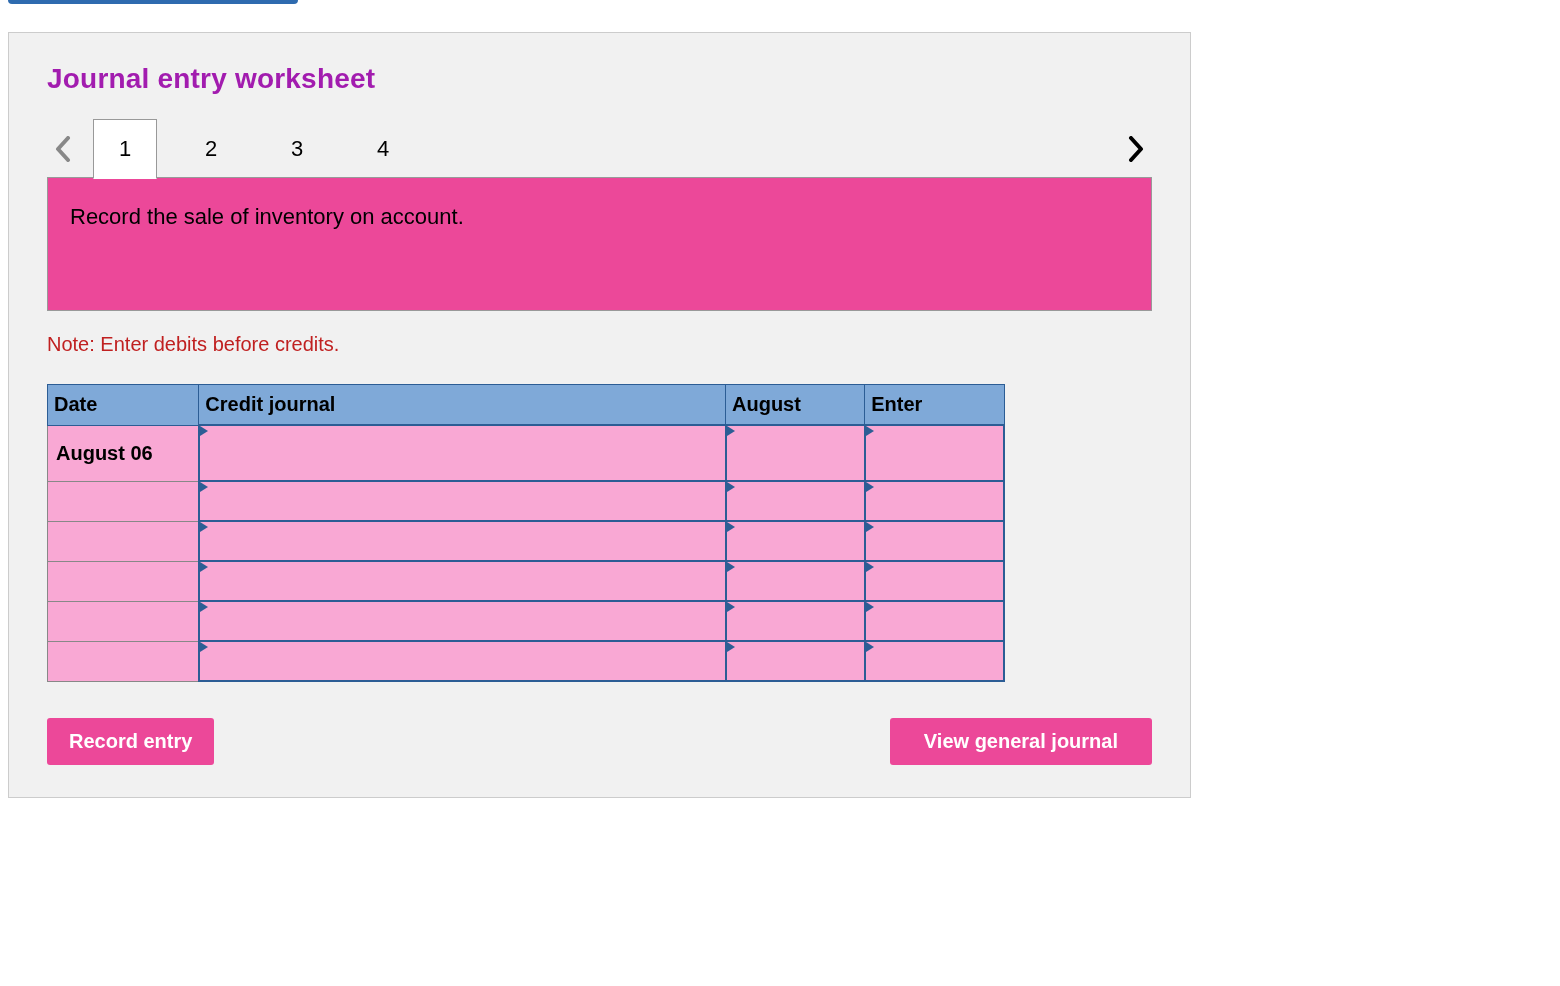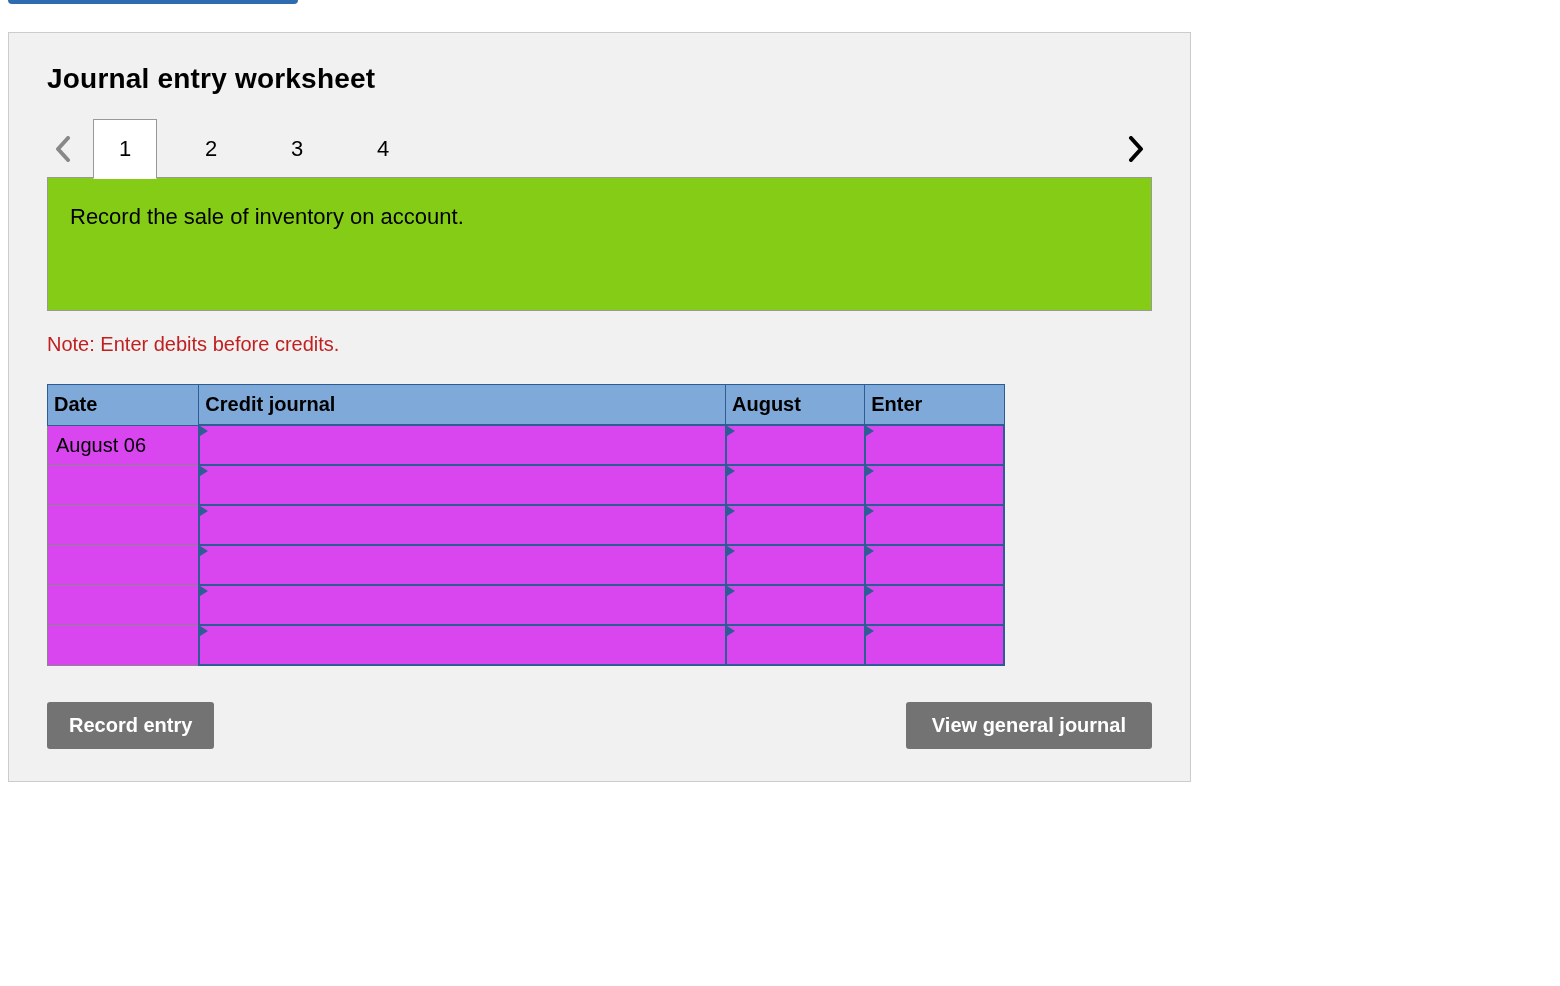--- a/index.html
+++ b/index.html
@@ -21,21 +21,21 @@
     margin: 28px 0 0 8px;
     width: 1183px;
     border: 1px solid #ccc;
     background: #f1f1f1;
     padding: 30px 38px 32px 38px;
     position: relative;
   }
   .worksheet-title {
     font-size: 28px;
     font-weight: 700;
-    color: #000000;
+    color: #a21caf;
     margin: 0 0 24px 0;
     letter-spacing: 0.2px;
   }
   .tab-nav-row {
     display: flex;
     align-items: center;
     width: 100%;
   }
   .nav-arrow {
     font-size: 30px;
@@ -71,21 +71,21 @@
     margin-bottom: -1px;
     position: relative;
   }
   .tab.active {
     background: #fff;
     border: 1px solid #999;
     border-bottom: 1px solid #fff;
     z-index: 2;
   }
   .instruction-box {
-    background: #84cc16;
+    background: #ec4899;
     border: 1px solid #999;
     margin-top: -1px;
     padding: 26px 22px 80px 22px;
     font-size: 22px;
     color: #000;
     position: relative;
     z-index: 1;
   }
   .note {
     color: #c02020;
@@ -102,24 +102,25 @@
     border: 1px solid #2c5d95;
     padding: 8px 6px;
     font-size: 20px;
     font-weight: 700;
     color: #000;
     text-align: left;
   }
   .je-table td {
     border: 1px solid #888;
     height: 40px;
-    padding: 8px 8px;
-    font-size: 20px;
-    background: #d946ef;
-    position: relative;
+    padding: 16px 8px;
+    font-size: 20px;
+    background: #f9a8d4;
+    position: relative;
+    font-weight: bold;
   }
   .col-date { width: 150px; }
   .col-journal { width: 522px; }
   .col-debit { width: 138px; }
   .col-credit { width: 138px; }
   .je-table td.col-journal,
   .je-table td.col-debit,
   .je-table td.col-credit {
     border: 2px solid #2c5d95;
   }
@@ -133,32 +134,32 @@
     border-bottom: 5px solid transparent;
     border-left: 8px solid #2c5d95;
   }
   .buttons-row {
     display: flex;
     gap: 114px;
     margin-top: 36px;
     align-items: center;
   }
   .btn {
-    background: #737373;
+    background: #ec4899;
     color: #fff;
     font-size: 20px;
     font-weight: 700;
     border: none;
     padding: 12px 22px;
     cursor: pointer;
     border-radius: 3px;
   }
   .btn.view {
     margin-left: auto;
-    padding: 12px 26px;
+    padding: 12px 34px;
   }
 </style>
 </head>
 <body>
 
 <div class="top-stub"></div>
 
 <div class="panel">
 
   <h1 class="worksheet-title">Journal entry worksheet</h1>

